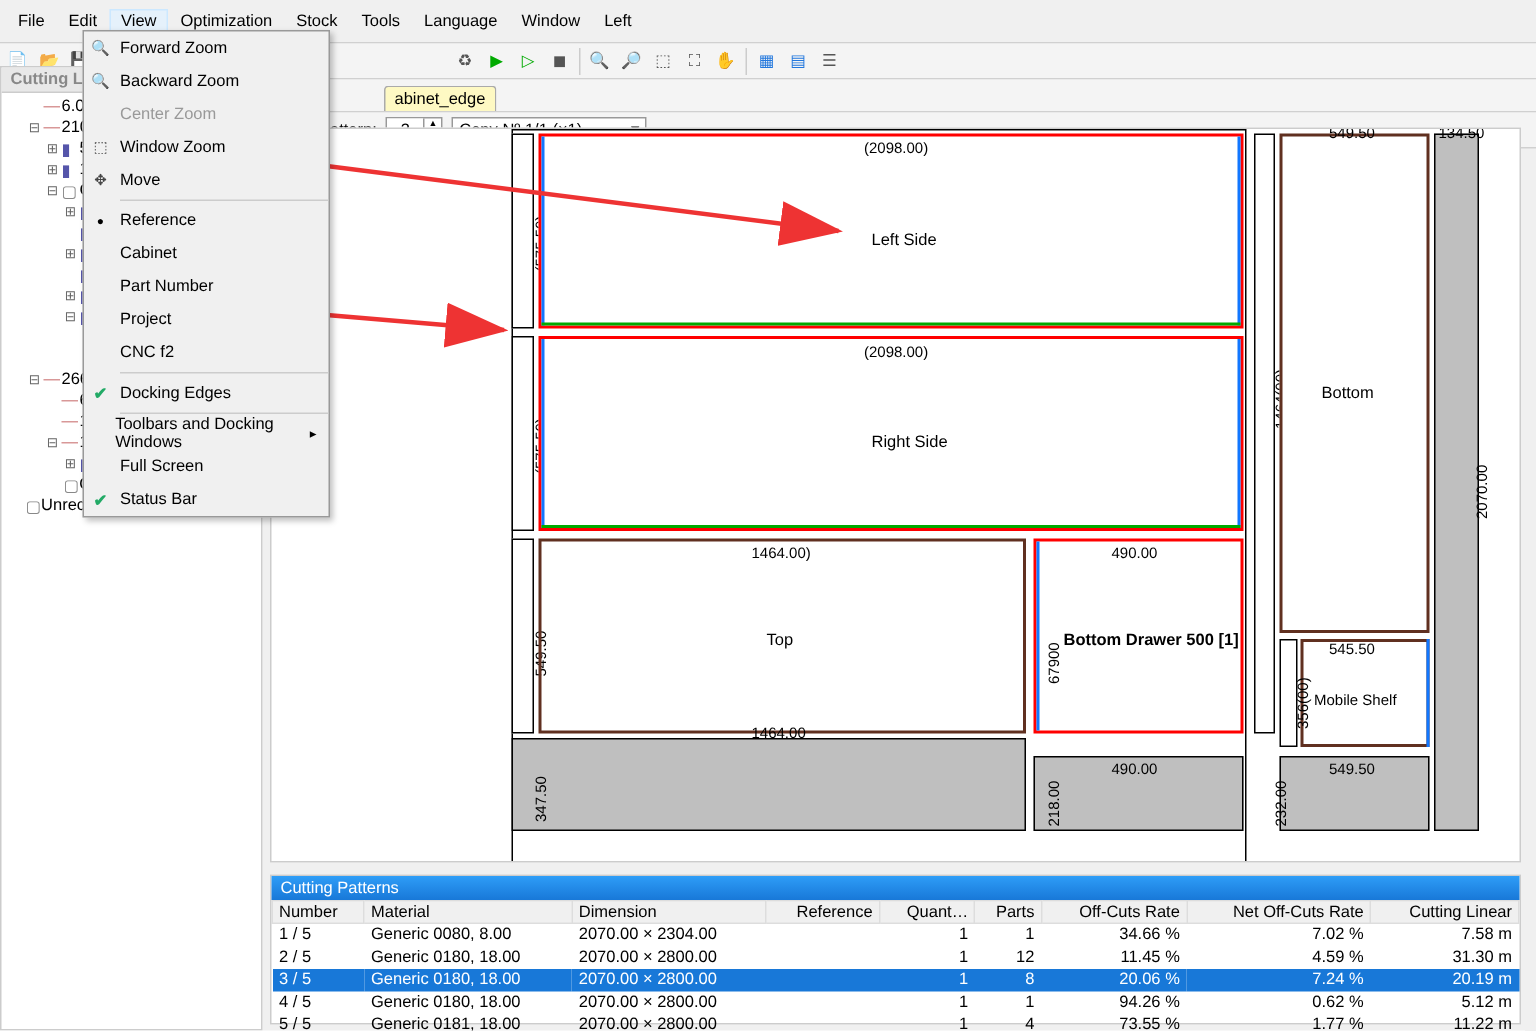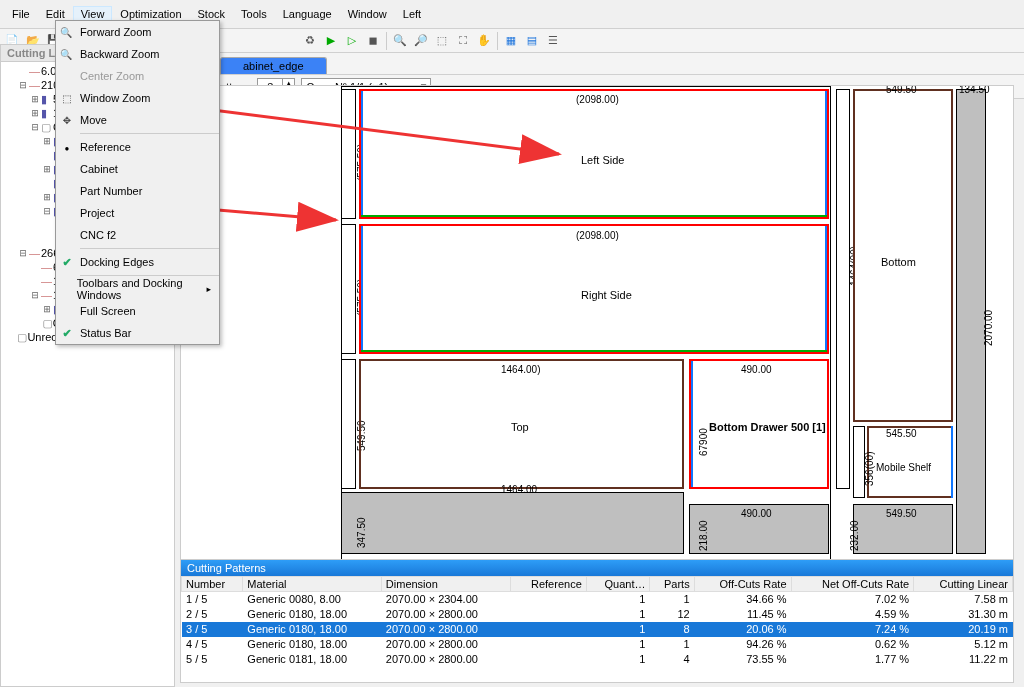--- a/index.html
+++ b/index.html
@@ -10,21 +10,21 @@
 .menubar-item { padding: 2px 8px; cursor: default; }
 .menubar-item.open { background: #e5f1fb; border: 1px solid #cce8ff; padding: 1px 7px; }
 
 
 .toolbar { background: #f4f4f4; height: 24px; display: flex; align-items: center; padding: 0 2px; border-bottom: 1px solid #d0d0d0; gap: 1px; }
 .tool-btn { width: 20px; height: 20px; display: flex; align-items: center; justify-content: center; color: #555; }
 .tool-sep { width: 1px; height: 18px; background: #ccc; margin: 0 2px; }
 
 
 .tabbar { background: #f4f4f4; height: 22px; display: flex; align-items: flex-end; padding-left: 220px; border-bottom: 1px solid #d0d0d0; }
-.tab { background: #3b82f6; border: 1px solid #aaa; border-bottom: none; padding: 2px 22px; border-radius: 3px 3px 0 0; }
+.tab { background: #fef9c3; border: 1px solid #aaa; border-bottom: none; padding: 2px 6px; border-radius: 3px 3px 0 0; margin-left: 36px; }
 
 
 .patternbar { background: #f4f4f4; height: 24px; display: flex; align-items: center; padding-left: 220px; border-bottom: 1px solid #d0d0d0; gap: 6px; }
 .spinner { display:inline-flex; border:1px solid #999; background:#fff; height:18px; align-items:center; }
 .spinner input { border:none; width:24px; text-align:center; height:16px; }
 .spinner .sp-btns { display:flex; flex-direction:column; }
 .spinner .sp-btns span { width:12px; height:8px; border-left:1px solid #999; font-size:6px; line-height:8px; text-align:center; }
 .combo { border:1px solid #999; background:#fff; height:18px; display:flex; align-items:center; padding:0 4px; width:130px; justify-content:space-between; }
 
 
@@ -59,21 +59,21 @@
 .part-label { position:absolute; font-size:11px; color:#000; }
 .dim-label { position:absolute; font-size:10px; color:#000; }
 .rot { transform: rotate(-90deg); transform-origin:left top; }
 .redrect { position:absolute; border:2px solid #f00; background:#fff; }
 .bluedge { position:absolute; background:#17f; }
 .greenedge { position:absolute; background:#0a0; }
 .grayblock { position:absolute; background:#bfbfbf; border:1px solid #000; }
 .dimbar { position:absolute; background:#fff; border:1px solid #000; }
 
 
-.bottom { position:absolute; left:180px; right:10px; bottom:4px; height:124px; background:#fff; border:1px solid #ccc; }
+.bottom { position:absolute; left:180px; right:10px; bottom:4px; height:100px; background:#fff; border:1px solid #ccc; }
 .bottom .hdr { background: linear-gradient(#2e9df7,#1878d8); color:#fff; padding:2px 6px; font-weight:normal; }
 .tbl { width:100%; border-collapse:collapse; }
 .tbl th { background:#f0f0f0; border:1px solid #ddd; padding:1px 4px; font-weight:normal; text-align:left; }
 .tbl td { padding:1px 4px; border:1px solid transparent; }
 .tbl tr.sel td { background:#1878d8; color:#fff; }
 .tbl td.r, .tbl th.r { text-align:right; }
 
 svg.arrow-svg { position:absolute; top:0; left:0; pointer-events:none; z-index:50; }
 </style>
 </head>

